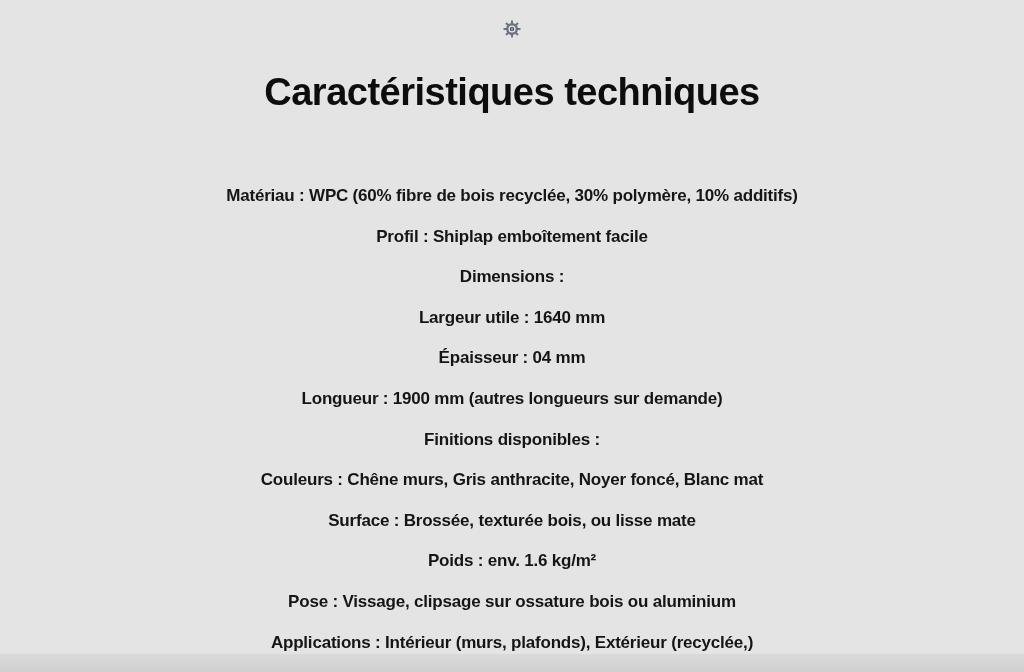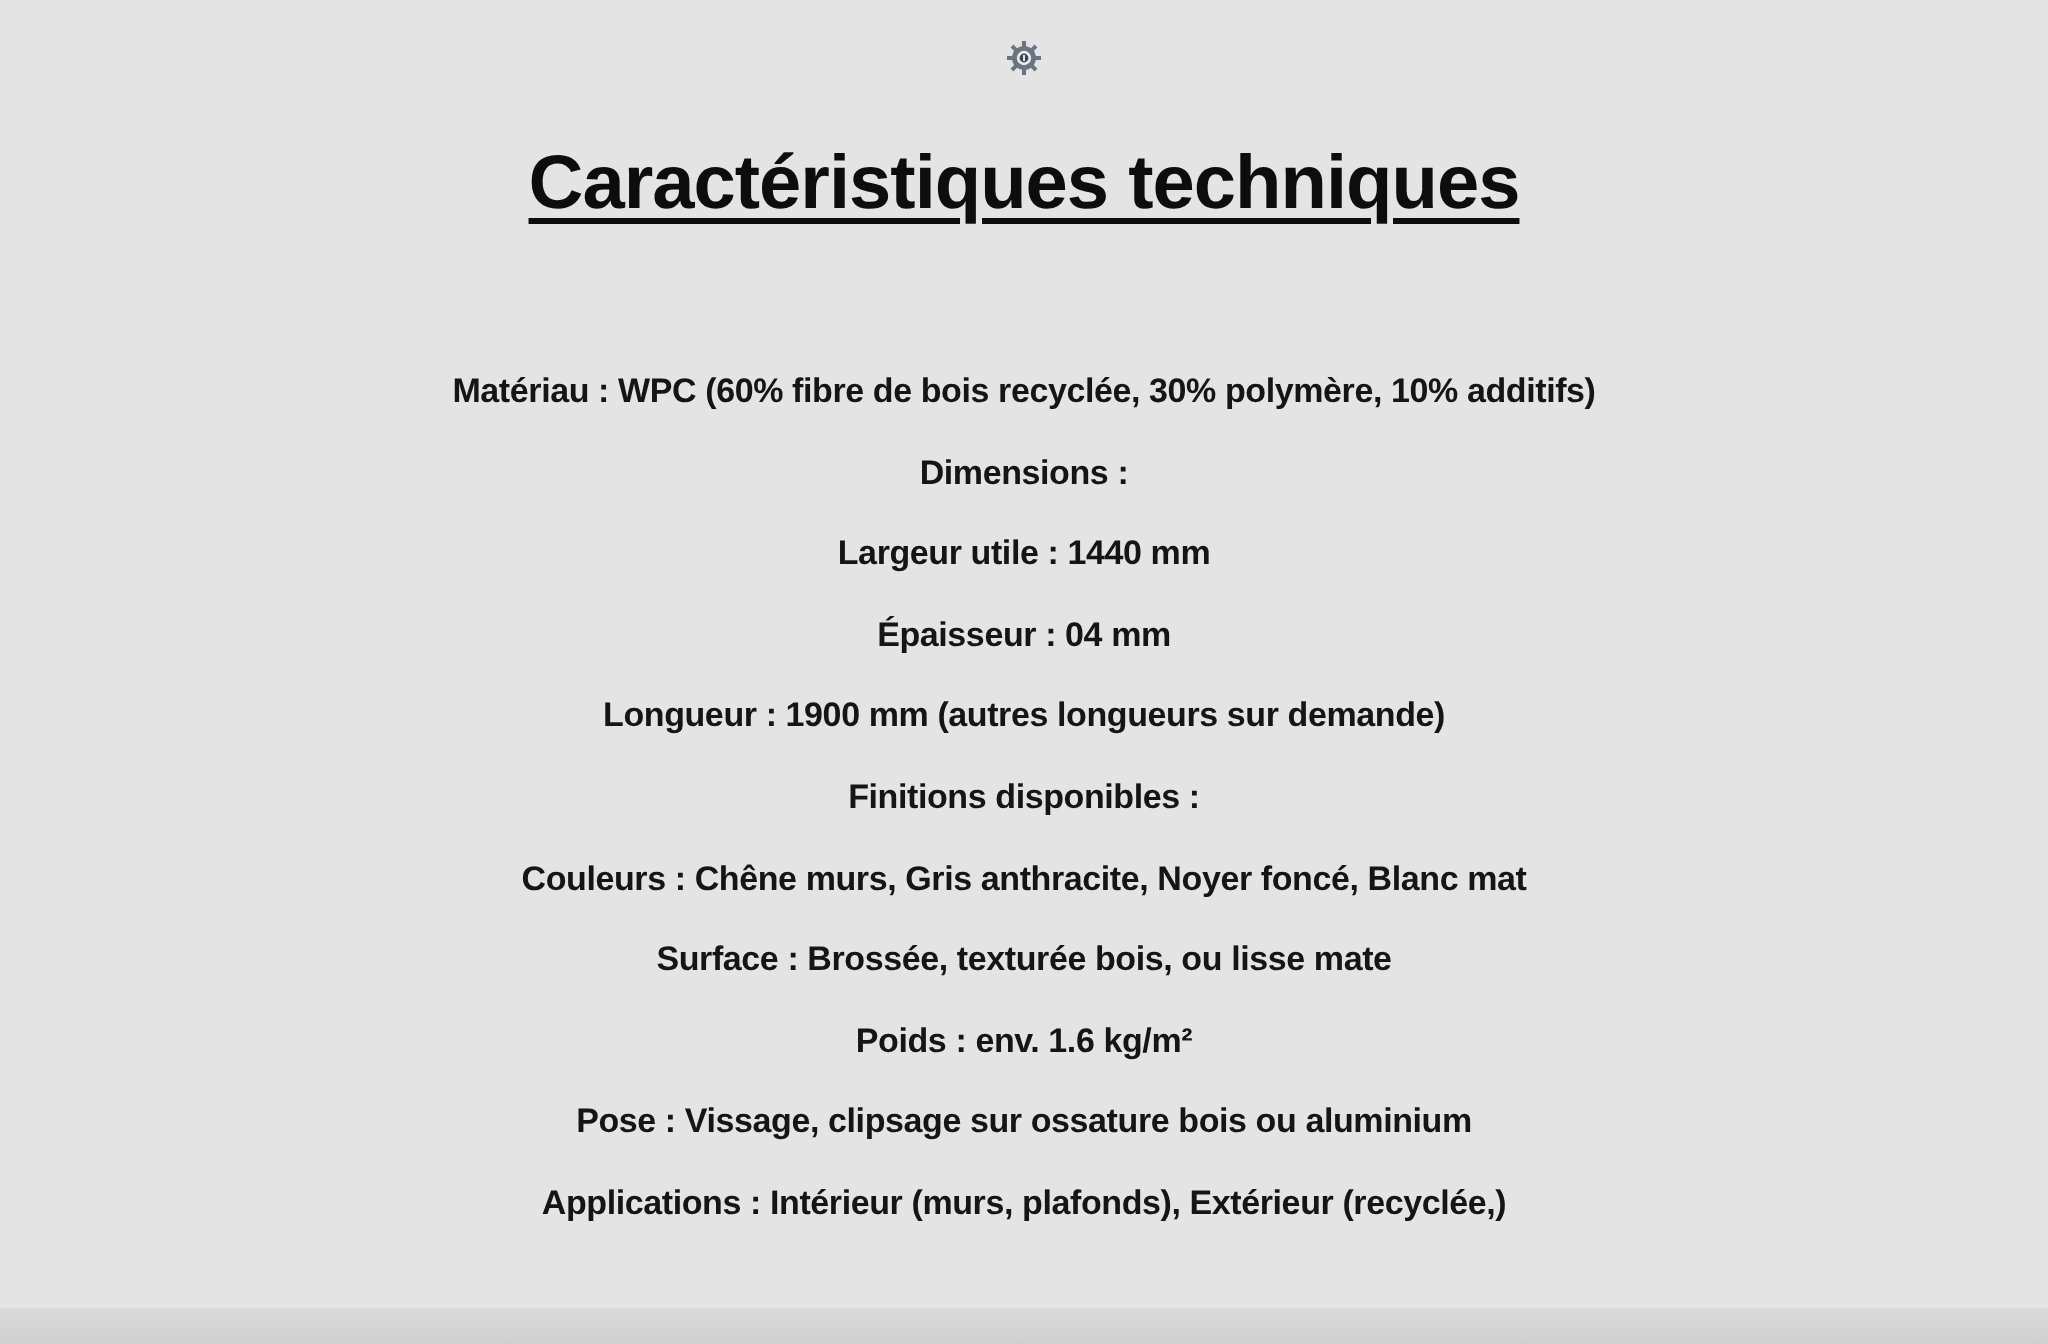--- a/index.html
+++ b/index.html
@@ -26,21 +26,20 @@
       position: absolute;
       top: 66px;
       left: 0;
       width: 1024px;
       text-align: center;
       margin: 0;
       font-size: 38px;
       font-weight: bold;
       letter-spacing: -0.5px;
       color: #0d0d0d;
-      text-decoration: underline;
       text-decoration-thickness: 3px;
       text-underline-offset: 5px;
       line-height: 52px;
     }
     .specs {
       position: absolute;
       top: 182px;
       left: 0;
       width: 1024px;
       margin: 0;
@@ -85,22 +84,23 @@
     <circle cx="9" cy="9" r="3.6" fill="#e8eaee"></circle>
     <circle cx="9" cy="9" r="2.2" fill="#3d4652"></circle>
     <rect x="8.5" y="7.5" width="1" height="3" fill="#e8eaee"></rect>
   </svg>
 </div>
 
 <h1 class="page-title">Caractéristiques techniques</h1>
 
 <ul class="specs">
   <li class="spec-line">Matériau : WPC (60% fibre de bois recyclée, 30% polymère, 10% additifs)</li>
+  <li class="spec-line">Profil : Shiplap emboîtement facile</li>
   <li class="spec-line">Dimensions :</li>
-  <li class="spec-line">Largeur utile : 1440  mm</li>
+  <li class="spec-line">Largeur utile : 1640  mm</li>
   <li class="spec-line">Épaisseur : 04 mm</li>
   <li class="spec-line">Longueur : 1900 mm (autres longueurs sur demande)</li>
   <li class="spec-line">Finitions disponibles :</li>
   <li class="spec-line">Couleurs : Chêne murs, Gris anthracite, Noyer foncé, Blanc mat</li>
   <li class="spec-line">Surface : Brossée, texturée bois, ou lisse mate</li>
   <li class="spec-line">Poids : env. 1.6 kg/m²</li>
   <li class="spec-line">Pose : Vissage, clipsage sur ossature bois ou aluminium</li>
   <li class="spec-line">Applications : Intérieur (murs, plafonds), Extérieur (recyclée,)</li>
 </ul>
 

